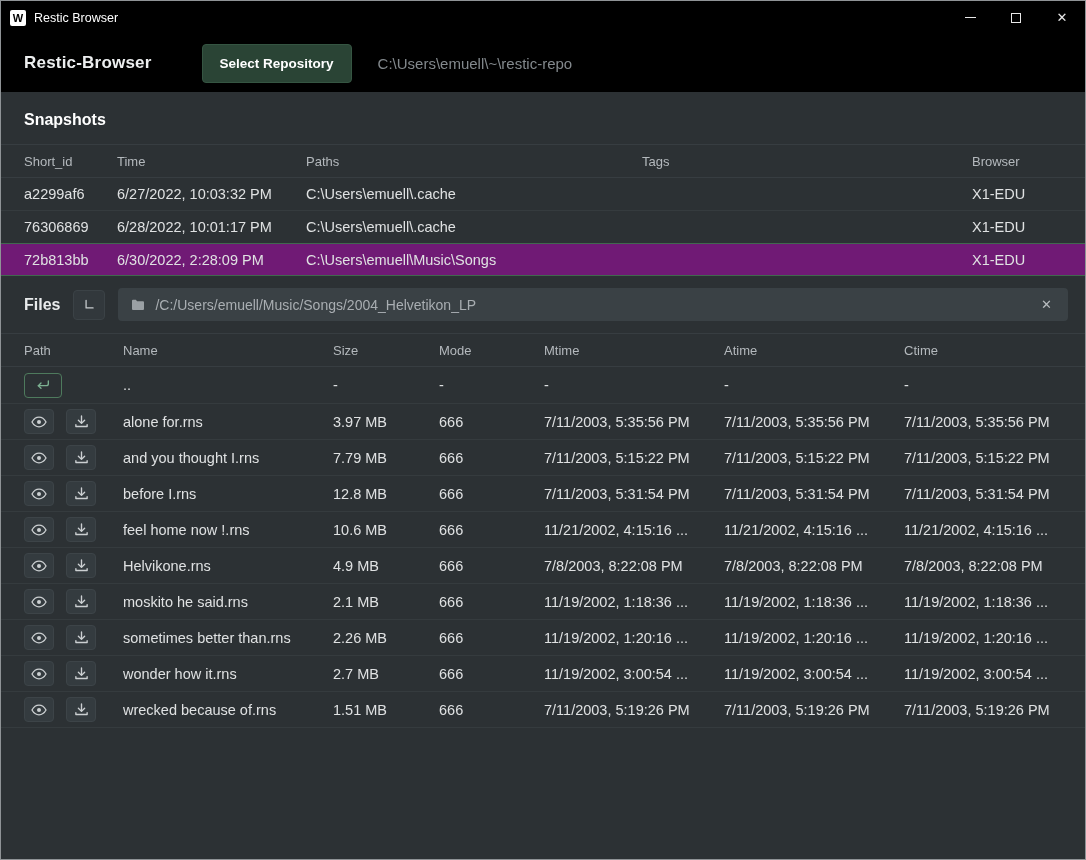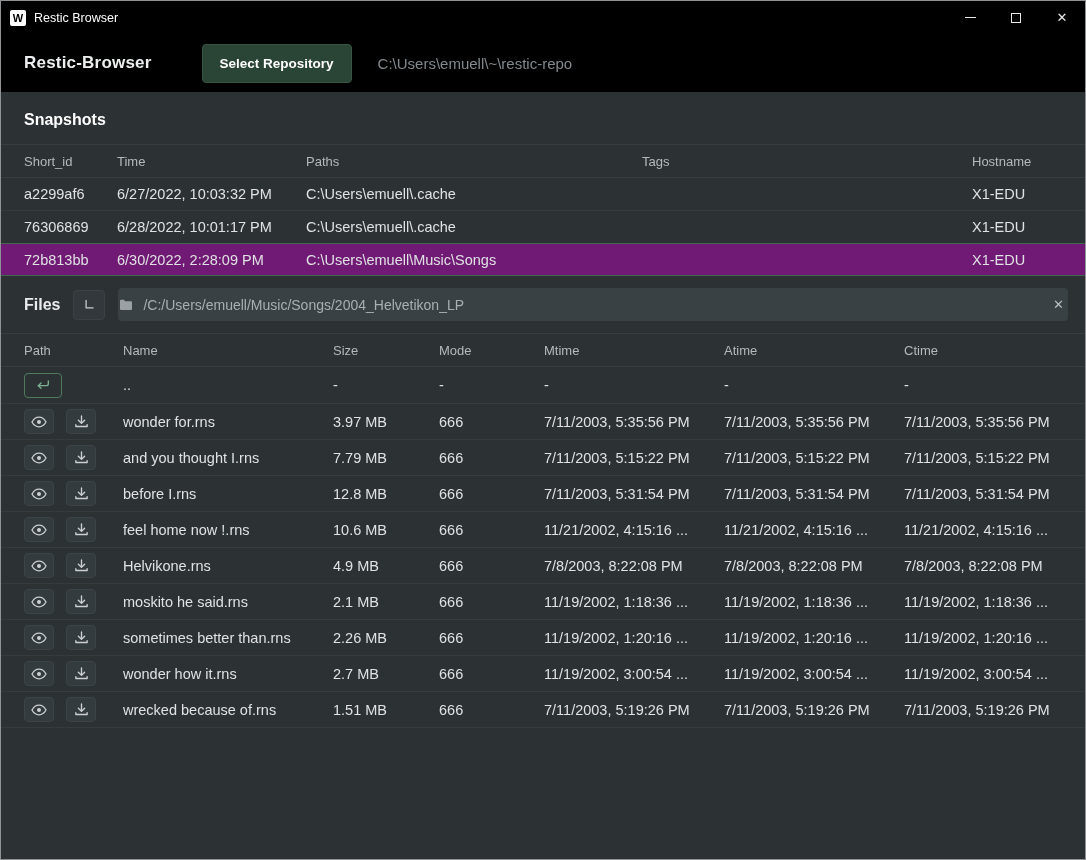--- a/index.html
+++ b/index.html
@@ -101,21 +101,21 @@
   .tree-btn {
     width: 32px; height: 30px; flex: none;
     background: #32383c; border: 1px solid #3b4246; border-radius: 4px;
     color: #c7cbce; display: flex; align-items: center; justify-content: center;
     cursor: pointer;
   }
   .path-bar {
     flex: 1; height: 33px;
     background: #3a4145; border-radius: 4px;
     display: flex; align-items: center;
-    padding: 0 0; gap: 9px;
+    padding: 0 12px; gap: 9px;
     color: #a9aeb2; font-size: 14px;
     cursor: text;
   }
   .path-bar .folder { color: #9aa0a4; display: flex; flex: none; }
   .path-text { overflow: hidden; text-overflow: ellipsis; white-space: nowrap; }
   .path-clear {
     margin-left: auto; flex: none;
     color: #b9bdc0; font-size: 13px; cursor: pointer;
     padding: 2px 4px;
   }
@@ -174,21 +174,21 @@
   </div>
 
   <div>
     <div class="section-heading">Snapshots</div>
 
     <div class="thead">
       <div class="c-shortid">Short_id</div>
       <div class="c-time">Time</div>
       <div class="c-paths">Paths</div>
       <div class="c-tags">Tags</div>
-      <div class="c-host">Hostname</div>
+      <div class="c-host">Browser</div>
     </div>
 
     <div>
 
         <div class="trow snap-row">
           <div class="c-shortid">a2299af6</div>
           <div class="c-time">6/27/2022, 10:03:32 PM</div>
           <div class="c-paths">C:\Users\emuell\.cache</div>
           <div class="c-tags"></div>
           <div class="c-host">X1-EDU</div>
@@ -277,21 +277,21 @@
             <button class="icon-btn">
               <span>
                 <svg width="15" height="15" viewBox="0 0 24 24" fill="none" stroke="currentColor" stroke-width="2.2" stroke-linecap="round" stroke-linejoin="round">
                   <path d="M12 3v11"></path>
                   <path d="M7 10l5 5 5-5"></path>
                   <path d="M3 17v3h18v-3"></path>
                 </svg>
               </span>
             </button>
           </div>
-          <div class="f-name">wonder for.rns</div>
+          <div class="f-name">alone for.rns</div>
           <div class="f-size">3.97 MB</div>
           <div class="f-mode">666</div>
           <div class="f-mtime">7/11/2003, 5:35:56 PM</div>
           <div class="f-atime">7/11/2003, 5:35:56 PM</div>
           <div class="f-ctime">7/11/2003, 5:35:56 PM</div>
         </div>
 
         <div class="trow file-row">
           <div class="f-path">
             <button class="icon-btn">

